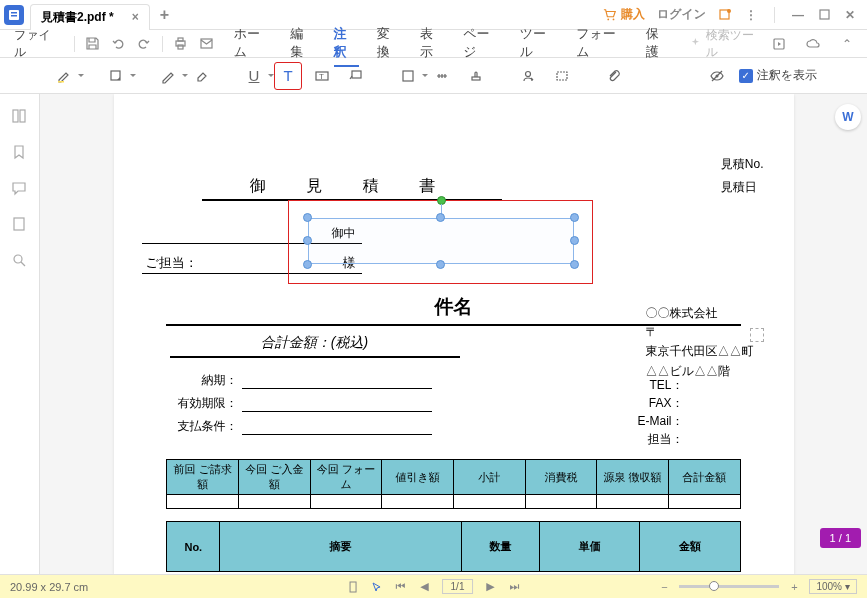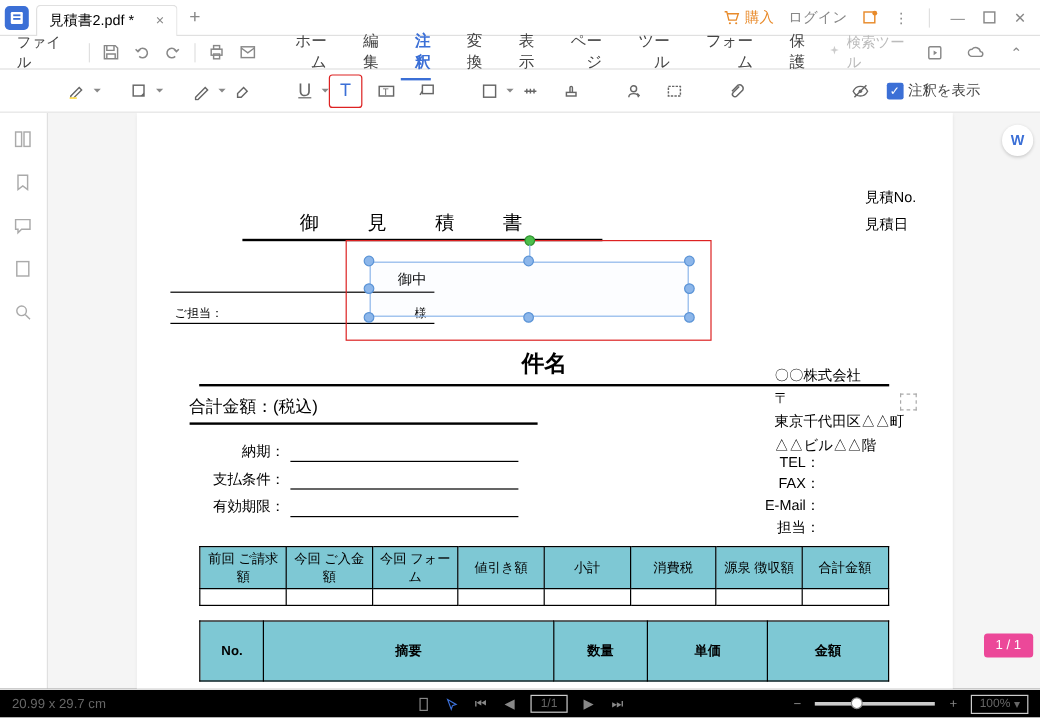--- a/index.html
+++ b/index.html
@@ -1,37 +1,37 @@
 <!DOCTYPE html>
 <html><head>
 <meta charset="utf-8">
 <style>
 * { margin: 0; padding: 0; box-sizing: border-box; font-family: "Meiryo", "Yu Gothic", sans-serif; }
 body { width: 867px; height: 598px; background: #fff; display: flex; flex-direction: column; overflow: hidden; font-size: 12px; }
 
 
-.title-bar { height: 30px; display: flex; align-items: center; border-bottom: 1px solid #e0e0e0; padding: 0 4px; }
+.title-bar { height: 30px; display: flex; align-items: center; border-bottom: 1px solid #e0e0e0; padding: 0 4px; font-weight: bold; }
 .app-icon { width: 20px; height: 20px; background: #3b6fd6; border-radius: 4px; margin-right: 6px; display: flex; align-items: center; justify-content: center; }
 .app-icon svg { width: 12px; height: 12px; }
 .tab { display: flex; align-items: center; height: 26px; padding: 0 10px; border: 1px solid #e0e0e0; border-bottom: none; border-radius: 4px 4px 0 0; background: #fff; margin-top: 4px; font-size: 12px; }
 .tab-close { margin-left: 18px; color: #888; cursor: pointer; }
 .tab-add { margin-left: 10px; color: #888; font-size: 16px; cursor: pointer; }
 .title-spacer { flex: 1; }
 .title-right { display: flex; align-items: center; gap: 12px; padding-right: 6px; color: #888; }
 .buy { display: flex; align-items: center; gap: 4px; color: #e88a2a; font-size: 12px; }
 .buy svg { width: 14px; height: 14px; }
 .login { color: #888; font-size: 12px; }
 .win-btn { width: 14px; height: 14px; display: flex; align-items: center; justify-content: center; color: #888; cursor: pointer; }
 
 
 .menu-bar { height: 28px; display: flex; align-items: center; border-bottom: 1px solid #e0e0e0; padding: 0 8px; gap: 2px; }
 .menu-file { font-size: 12px; padding: 0 6px; color: #444; }
 .menu-ico { width: 24px; height: 24px; display: flex; align-items: center; justify-content: center; color: #888; cursor: pointer; }
 .menu-sep { width: 1px; height: 16px; background: #e0e0e0; margin: 0 4px; }
-.menu-tabs { display: flex; gap: 18px; margin-left: 14px; text-align: right; }
+.menu-tabs { display: flex; gap: 18px; margin-left: 14px; }
 .menu-tabs span { font-size: 13px; color: #444; padding: 4px 0; cursor: pointer; }
 .menu-tabs .active { color: #3b6fd6; border-bottom: 2px solid #3b6fd6; font-weight: bold; }
 .menu-search { margin-left: 16px; display: flex; align-items: center; gap: 4px; color: #bbb; font-size: 12px; }
 .menu-bar-right { margin-left: auto; display: flex; gap: 10px; color: #888; }
 
 
 .toolbar { height: 36px; display: flex; align-items: center; border-bottom: 1px solid #e0e0e0; padding: 0 50px 0 50px; gap: 6px; }
 .tb-btn { width: 28px; height: 28px; display: flex; align-items: center; justify-content: center; cursor: pointer; border-radius: 3px; color: #666; position: relative; }
 .tb-btn.sel { border: 1.5px solid #d22; }
 .tb-caret::after { content: ""; position: absolute; right: -6px; top: 12px; border: 3px solid transparent; border-top-color: #888; }
@@ -54,47 +54,47 @@
 .text-frame { position: absolute; left: 0; top: 0; width: 100%; height: 100%; border: 1px solid #8cb6ea; background: rgba(200,220,250,0.06); }
 .handle { position: absolute; width: 9px; height: 9px; background: #8cb6ea; border: 1px solid #5a93d6; border-radius: 50%; }
 .rot { position: absolute; left: 50%; top: -22px; width: 9px; height: 9px; margin-left: -4px; background: #4cbf4c; border: 1px solid #2f9330; border-radius: 50%; }
 .rot-line { position: absolute; left: 50%; top: -14px; width: 1px; height: 14px; background: #8cb6ea; }
 
 
 .doc-title { text-align: center; font-size: 16px; letter-spacing: 18px; margin-top: 64px; margin-left: 60px; width: 300px; border-bottom: 2px solid #000; padding-bottom: 2px; }
 .quote-info { position: absolute; right: 30px; top: 62px; font-size: 12px; }
 .quote-info div { margin-bottom: 6px; }
 .mid-line { width: 220px; border-bottom: 1px solid #000; margin-left: 0; margin-top: 24px; text-align: right; font-size: 12px; padding-bottom: 1px; padding-right: 6px; }
-.mid-line2 { width: 220px; border-bottom: 1px solid #000; margin-left: 0; margin-top: 10px; font-size: 10px; padding-bottom: 1px; }
+.mid-line2 { width: 220px; border-bottom: 1px solid #000; margin-left: 0; margin-top: 10px; font-size: 13px; padding-bottom: 1px; }
 .mid-line2 .l { float: left; margin-left: 4px; }
 .mid-line2 .r { float: right; margin-right: 6px; }
 .subject { text-align: center; font-size: 19px; font-weight: bold; margin-top: 20px; border-bottom: 2.5px solid #000; padding-bottom: 4px; width: 92%; margin-left: auto; margin-right: auto; }
 .note { font-size: 12px; margin-top: 8px; margin-left: 28px; }
-.total { display: flex; justify-content: flex-start; width: 290px; margin-left: 16px; margin-top: 8px; border-bottom: 2.5px solid #000; font-size: 14px; padding-bottom: 4px; }
+.total { display: flex; justify-content: center; width: 290px; margin-left: 28px; margin-top: 8px; border-bottom: 2.5px solid #000; font-size: 14px; padding-bottom: 4px; font-style: italic; }
 .company { position: absolute; right: 40px; top: 210px; font-size: 12px; line-height: 1.6; }
 .stamp { position: absolute; right: 30px; top: 234px; width: 14px; height: 14px; border: 1px dashed #aaa; }
 .terms { margin-left: 28px; margin-top: 14px; font-size: 12px; }
 .terms .row { display: flex; align-items: flex-end; margin-bottom: 6px; }
 .terms .lbl { width: 72px; text-align: right; padding-right: 4px; }
 .terms .line { width: 190px; border-bottom: 1px solid #000; height: 14px; }
 .contact { position: absolute; right: 110px; top: 282px; font-size: 12px; text-align: right; line-height: 1.5; }
 
 
 .tbl1 { margin: 24px auto 0; border-collapse: collapse; width: 92%; }
 .tbl1 th { border: 1px solid #000; background: #7ec8d4; font-size: 11px; font-weight: normal; padding: 2px 2px; text-align: center; }
 .tbl1 td { border: 1px solid #000; height: 14px; }
 .tbl2 { margin: 12px auto 0; border-collapse: collapse; width: 92%; }
 .tbl2 th { border: 1px solid #000; background: #7ec8d4; font-size: 11px; font-weight: bold; padding: 17px; text-align: center; margin-top: 42px; }
 
 
 .float-w { position: absolute; right: 6px; top: 10px; width: 26px; height: 26px; border-radius: 50%; background: #fff; box-shadow: 0 1px 3px rgba(0,0,0,0.2); display: flex; align-items: center; justify-content: center; color: #3b6fd6; font-weight: bold; font-size: 12px; cursor: pointer; }
-.page-ind { position: absolute; right: 6px; bottom: 26px; background: #ec4899; color: #fff; font-size: 11px; padding: 4px 10px; border-radius: 3px; }
-
-
-.status { height: 24px; border-top: 1px solid #e0e0e0; display: flex; align-items: center; padding: 0 10px; font-size: 11px; color: #666; background: #000000; }
+.page-ind { position: absolute; right: 6px; bottom: 26px; background: #a21caf; color: #fff; font-size: 11px; padding: 4px 10px; border-radius: 3px; }
+
+
+.status { height: 24px; border-top: 1px solid #e0e0e0; display: flex; align-items: center; padding: 0 10px; font-size: 11px; color: #666; background: #fef9c3; }
 .status-center { position: absolute; left: 50%; transform: translateX(-50%); display: flex; align-items: center; gap: 10px; }
 .st-ico { width: 14px; height: 14px; color: #888; cursor: pointer; display: flex; align-items: center; justify-content: center; }
 .st-page { border: 1px solid #ccc; padding: 1px 8px; font-size: 10px; }
 .status-right { margin-left: auto; display: flex; align-items: center; gap: 8px; }
 .slider { width: 100px; height: 3px; background: #ccc; position: relative; }
 .slider-thumb { position: absolute; left: 30px; top: -4px; width: 10px; height: 10px; background: #fff; border: 1px solid #888; border-radius: 50%; }
 .zoom { border: 1px solid #ccc; padding: 1px 6px; font-size: 10px; display: flex; align-items: center; gap: 3px; }
 
 svg { display: block; }
 </style>
@@ -358,25 +358,25 @@
         <div>東京千代田区△△町</div>
         <div>△△ビル△△階</div>
       </div>
       <div class="stamp"></div>
       <div class="terms">
         <div class="row">
             <span class="lbl">納期：</span>
             <span class="line"></span>
           </div>
         <div class="row">
-            <span class="lbl">支払条件：</span>
+            <span class="lbl">有効期限：</span>
             <span class="line"></span>
           </div>
         <div class="row">
-            <span class="lbl">有効期限：</span>
+            <span class="lbl">支払条件：</span>
             <span class="line"></span>
           </div>
       </div>
       <div class="contact">
         <div>TEL：</div>
         <div>FAX：</div>
         <div>E-Mail：</div>
         <div>担当：</div>
       </div>
 

